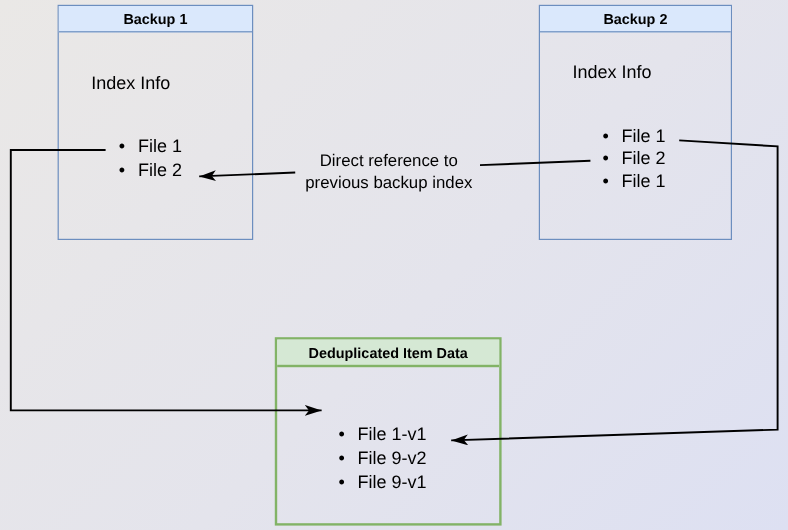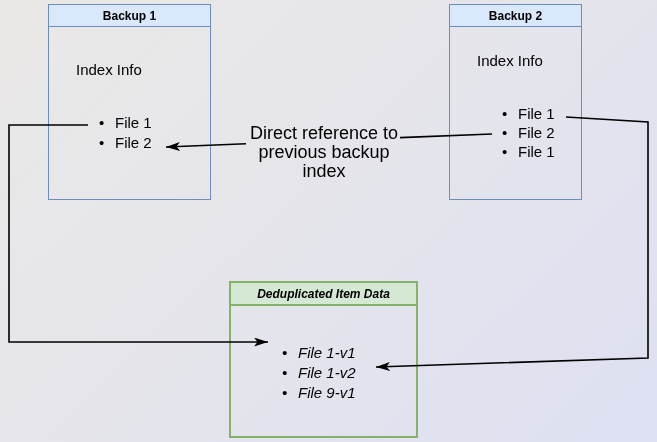--- a/index.html
+++ b/index.html
@@ -61,36 +61,36 @@
     padding-left: 16px;
     white-space: nowrap;
   }
   ul.items li::before {
     content: "\2022";
     position: absolute;
     left: 0; top: 0;
     font-size: 15px;
   }
   #b1 { left: 48px;  top: 4px;   width: 163px; height: 196px; }
-  #b2 { left: 449px; top: 4px;   width: 133px; height: 196px; }
-  #dd { left: 229px; top: 281px; width: 189px; height: 157px; font-style: italic; }
+  #b2 { left: 449px; top: 4px;   width: 161px; height: 196px; }
+  #dd { left: 229px; top: 281px; width: 189px; height: 157px; }
 
   #b1 .subtitle { left: 27px; top: 56px; }
   #b2 .subtitle { left: 27px; top: 47px; }
 
   #b1 ul.items { left: 50px; top: 108px; line-height: 20px; }
   #b2 ul.items { left: 52px; top: 99px;  line-height: 19px; }
-  #dd ul.items { left: 51px; top: 60px;  line-height: 20px; text-align: right; }
+  #dd ul.items { left: 51px; top: 70px;  line-height: 20px; text-align: right; }
 
   .annotation {
     position: absolute;
     left: 238px; top: 124px;
     width: 172px;
     text-align: center;
-    font-size: 18px;
+    font-size: 14px;
     line-height: 19px;
     white-space: pre-line;
     z-index: 3;
   }
 </style>
 </head>
 <body>
 
 <div class="canvas">
 
@@ -125,21 +125,21 @@
       <li>File 1</li>
       <li>File 2</li>
       <li>File 1</li>
     </ul>
   </div>
 
   <div class="box green" id="dd">
     <div class="box-header">Deduplicated Item Data</div>
     <ul class="items">
       <li>File 1-v1</li>
-      <li>File 1-v2</li>
+      <li>File 9-v2</li>
       <li>File 9-v1</li>
     </ul>
   </div>
 
   <div class="annotation">Direct reference to
 previous backup index</div>
 
 </div>
 
 </body></html>

